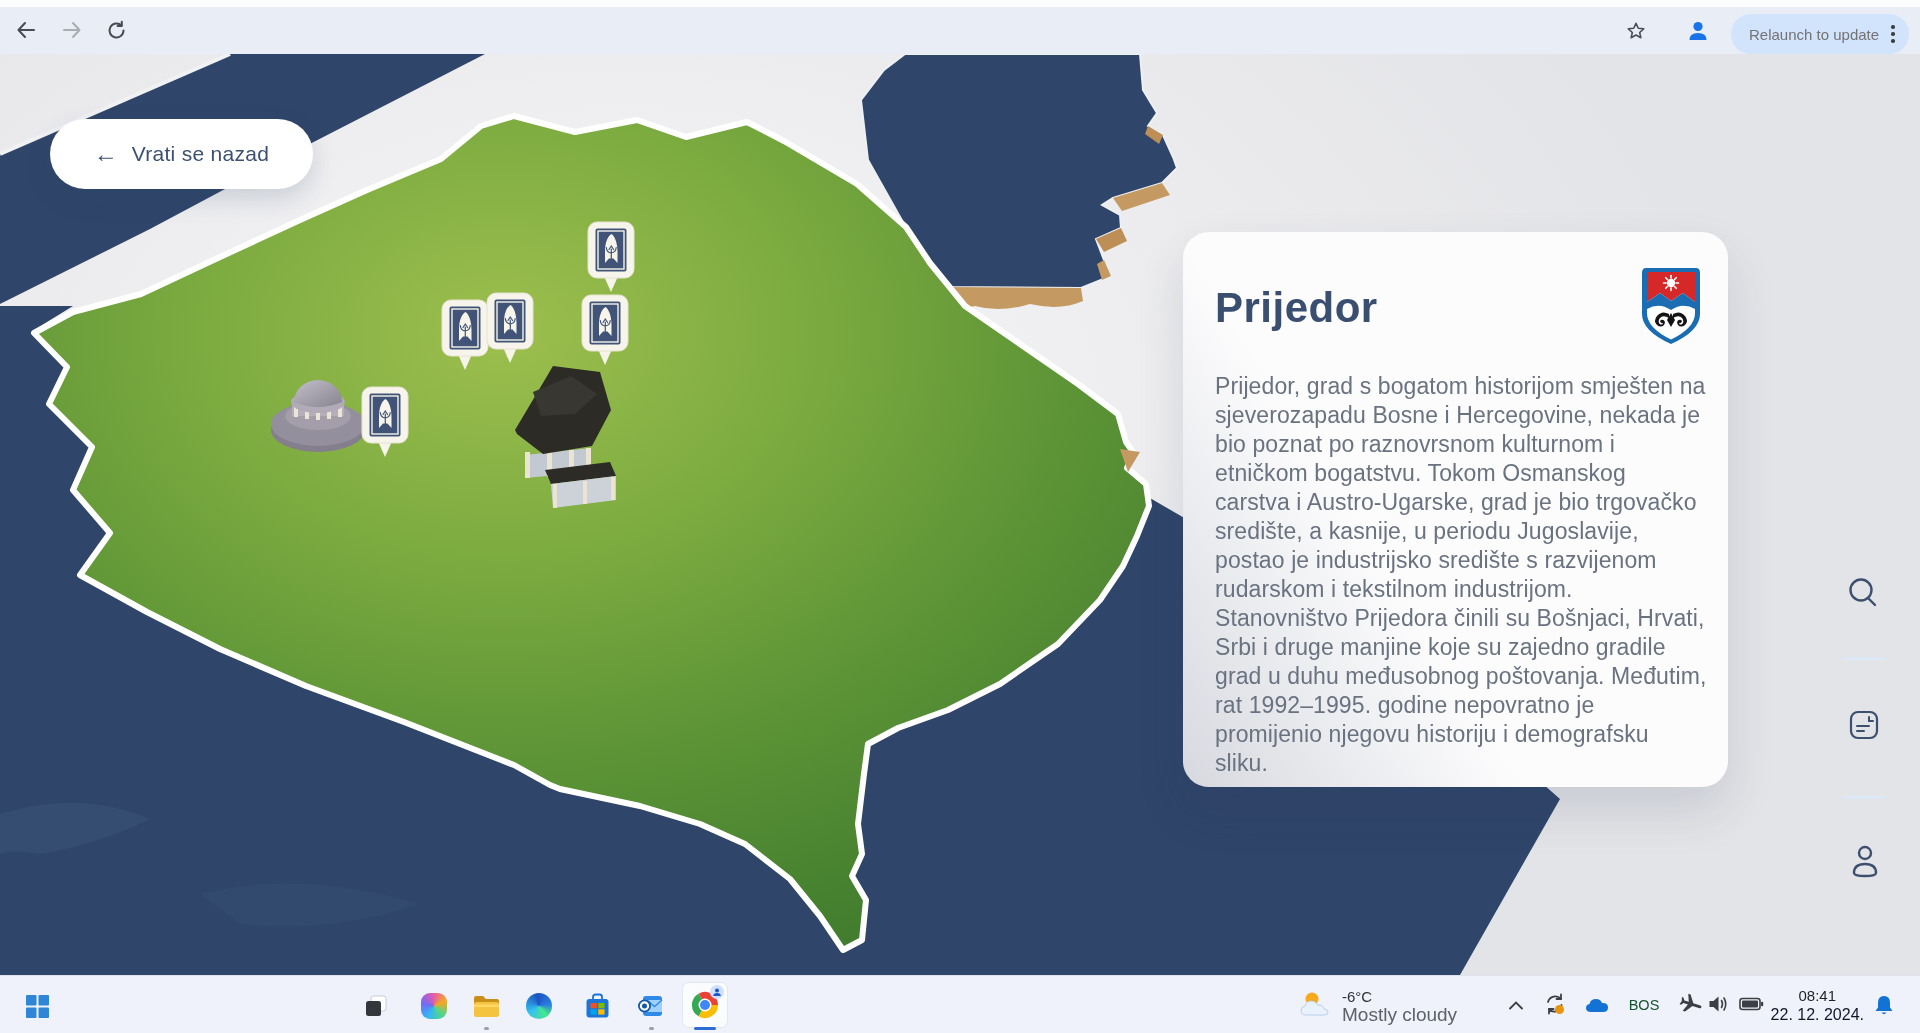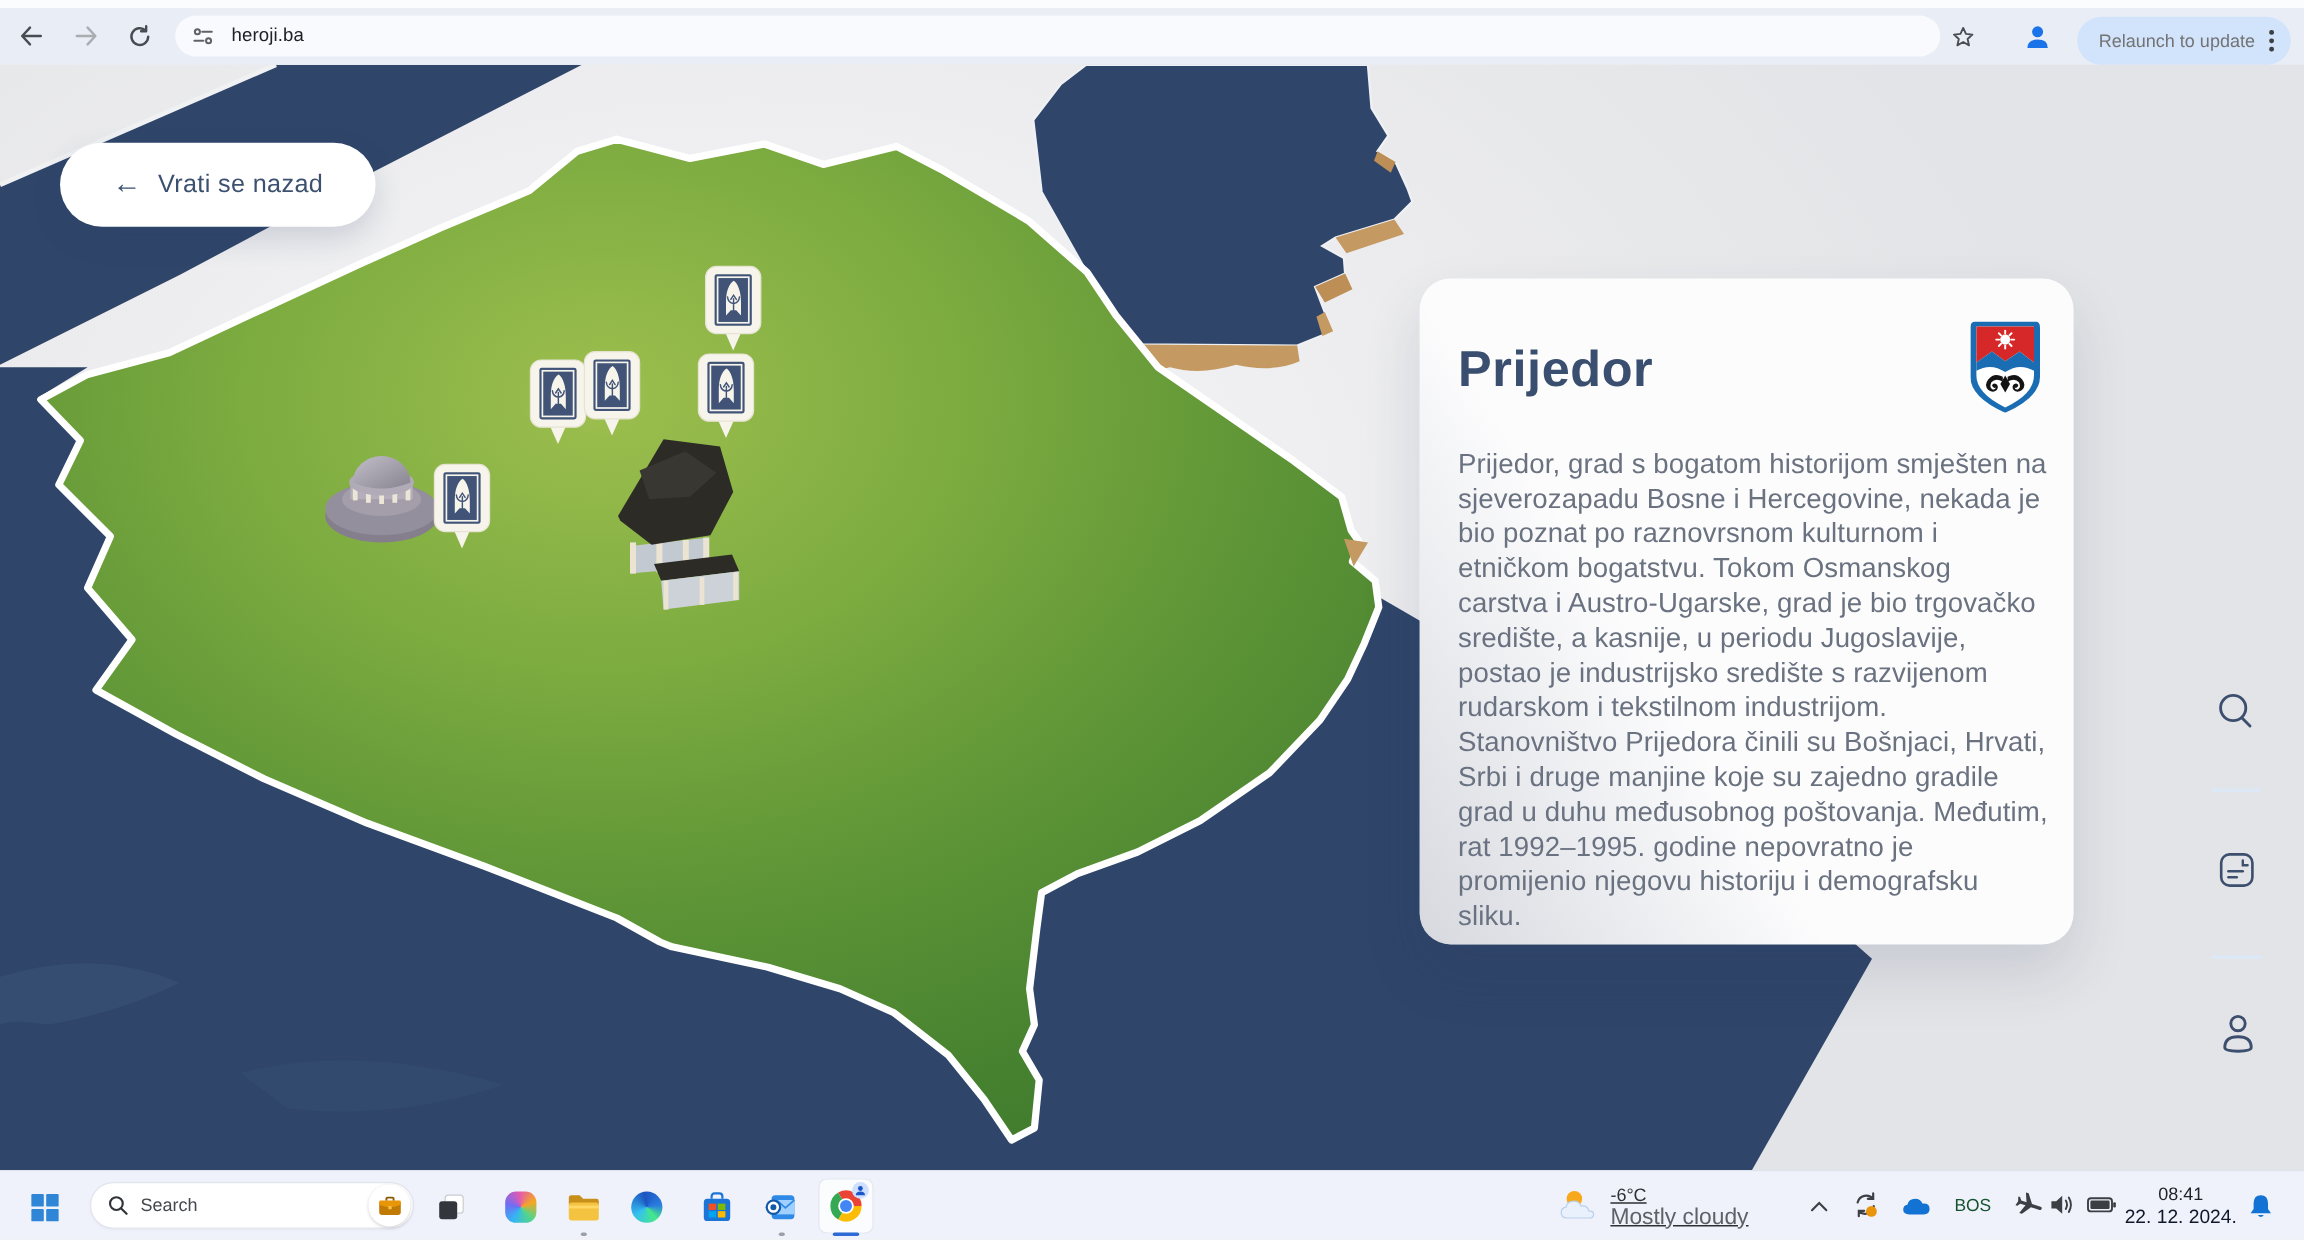--- a/index.html
+++ b/index.html
@@ -45,21 +45,21 @@
   .taskbar { position:absolute; top:975px; left:0; width:1920px; height:58px; background:#eff2fa; border-top:1px solid #dfe3ee; }
   .tb-item { position:absolute; top:13px; width:34px; height:34px; display:flex; align-items:center; justify-content:center; background:transparent; border:none; cursor:pointer; }
   .search-pill { position:absolute; left:75px; top:9px; width:270px; height:39px; background:#ffffff; border:1px solid #e2e5ee; border-radius:20px; display:flex; align-items:center; padding-left:14px; cursor:pointer; box-shadow:0 1px 2px rgba(60,70,90,.06); }
   .search-pill .s-lbl { font-size:15px; color:#45494f; margin-left:10px; }
   .brief-badge { position:absolute; right:2px; top:1px; width:35px; height:35px; border-radius:50%; background:#fff; box-shadow:0 1px 3px rgba(0,0,0,.18); display:flex; align-items:center; justify-content:center; }
   .run-dot { position:absolute; top:51px; width:5px; height:3px; border-radius:2px; background:#9aa0a8; }
   .chrome-tile { position:absolute; left:682px; top:6px; width:46px; height:46px; border-radius:7px; background:rgba(255,255,255,.72); border:1px solid #e4e7f0; display:flex; align-items:center; justify-content:center; cursor:pointer; }
   .chrome-underline { position:absolute; left:694px; top:51px; width:22px; height:3px; border-radius:2px; background:#2e6bd6; }
   .avatar-badge { position:absolute; right:3px; top:2px; width:14px; height:14px; border-radius:50%; background:#cfe0ff; display:flex; align-items:center; justify-content:center; }
   .weather { position:absolute; left:1298px; top:6px; height:46px; display:flex; align-items:center; gap:8px; background:transparent; border:none; cursor:pointer; }
-  .weather .wtxt { text-align:left;text-decoration:underline; }
+  .weather .wtxt { text-align:left; }
   .weather .temp { font-size:15px; color:#2e3135; line-height:18px; }
   .weather .cond { font-size:19px; color:#5d6168; line-height:17px; }
   .tray-btn { position:absolute; background:transparent; border:none; cursor:pointer; display:flex; align-items:center; justify-content:center; }
   .lang { font-size:14.5px; color:#14532d; }
   .clock { position:absolute; right:56px; top:10px; text-align:center; background:transparent; border:none; cursor:pointer;margin-left:22px; }
   .clock .t { font-size:15px; color:#1f2226; line-height:19px; }
   .clock .d { font-size:16px; color:#0f172a; line-height:19px; white-space:nowrap; }
 </style>
 </head>
 <body>
@@ -76,29 +76,20 @@
     <button class="nav-btn" id="btn-fwd">
       <svg width="22" height="22" viewBox="0 0 22 22">
           <path d="M12 4 L18.5 11 L12 18 M18 11 H3" stroke="#a9acb1" stroke-width="2" fill="none" stroke-linecap="round" stroke-linejoin="round"></path>
         </svg>
     </button>
     <button class="nav-btn" id="btn-reload">
       <svg width="21" height="21" viewBox="0 0 21 21">
           <path d="M17.5 10.5 a7 7 0 1 1 -2.05 -4.95 M15.8 1.8 V6 H11.6" stroke="#474c52" stroke-width="2" fill="none" stroke-linecap="round" stroke-linejoin="round"></path>
         </svg>
     </button>
-    <div class="url-bar">
-      <svg width="19" height="15" viewBox="0 0 19 15">
-        <circle cx="4.5" cy="3.5" r="2.1" stroke="#5f6368" stroke-width="1.7" fill="none"></circle>
-        <line x1="8.5" y1="3.5" x2="16.5" y2="3.5" stroke="#5f6368" stroke-width="1.7" stroke-linecap="round"></line>
-        <line x1="2" y1="11" x2="9.5" y2="11" stroke="#5f6368" stroke-width="1.7" stroke-linecap="round"></line>
-        <circle cx="13.8" cy="11" r="2.1" stroke="#5f6368" stroke-width="1.7" fill="none"></circle>
-      </svg>
-      <span class="url-text">heroji.ba</span>
-    </div>
     <button class="tb-star">
       <svg width="22" height="22" viewBox="0 0 24 24">
           <path d="M12 3.6 L14.5 9 L20.4 9.6 L16 13.6 L17.3 19.4 L12 16.4 L6.7 19.4 L8 13.6 L3.6 9.6 L9.5 9 Z" stroke="#4a4e54" stroke-width="1.7" fill="none" stroke-linejoin="round"></path>
         </svg>
     </button>
     <button class="tb-avatar">
       <svg width="26" height="26" viewBox="0 0 26 26">
         <circle cx="13" cy="8.5" r="4.6" fill="#1a73e8"></circle>
         <path d="M4.5 22 q0 -7 8.5 -7 q8.5 0 8.5 7 Z" fill="#1a73e8"></path>
       </svg>
@@ -262,35 +253,20 @@
   <div class="taskbar">
     <button class="tb-item" style="left:20px;">
       <svg width="23" height="23" viewBox="0 0 23 23">
         <rect x="0" y="0" width="10.5" height="10.5" rx="1" fill="#2f86d6"></rect>
           <rect x="12.5" y="0" width="10.5" height="10.5" rx="1" fill="#2f86d6"></rect>
         <rect x="0" y="12.5" width="10.5" height="10.5" rx="1" fill="#2f86d6"></rect>
           <rect x="12.5" y="12.5" width="10.5" height="10.5" rx="1" fill="#2f86d6"></rect>
       </svg>
     </button>
 
-    <div class="search-pill">
-      <svg width="17" height="17" viewBox="0 0 17 17">
-        <circle cx="7" cy="7" r="5.3" stroke="#303338" stroke-width="1.8" fill="none"></circle>
-        <line x1="11" y1="11" x2="15.5" y2="15.5" stroke="#303338" stroke-width="1.8" stroke-linecap="round"></line>
-      </svg>
-      <span class="s-lbl">Search</span>
-      <span class="brief-badge">
-        <svg width="20" height="18" viewBox="0 0 20 18">
-          <rect x="1" y="5" width="18" height="11.5" rx="2" fill="#c07a05"></rect>
-          <path d="M1 8 Q10 12 19 8 V5.5 Q19 4.5 18 4.5 H2 Q1 4.5 1 5.5 Z" fill="#e89608"></path>
-          <path d="M7 4.5 V3 Q7 2 8 2 H12 Q13 2 13 3 V4.5" stroke="#8a5803" stroke-width="1.6" fill="none"></path>
-          <rect x="8.6" y="9" width="2.8" height="2.8" rx="0.6" fill="#f7c244"></rect>
-        </svg>
-      </span>
-    </div>
 
     <button class="tb-item" style="left:359px;">
       <svg width="26" height="26" viewBox="0 0 26 26">
         <rect x="8" y="3" width="15" height="15" rx="2.5" fill="#ffffff" stroke="#c9ccd2" stroke-width="1"></rect>
         <rect x="3" y="8" width="15" height="15" rx="2.5" fill="#33373d"></rect>
       </svg>
     </button>
 
     <button class="tb-item" style="left:417px;">
       <span style="width:26px;height:26px;border-radius:9px;background:conic-gradient(from 210deg,#35b5f3,#6f6cf5,#e25ab2,#f6a623,#52d68a,#35b5f3);display:block;"></span>

